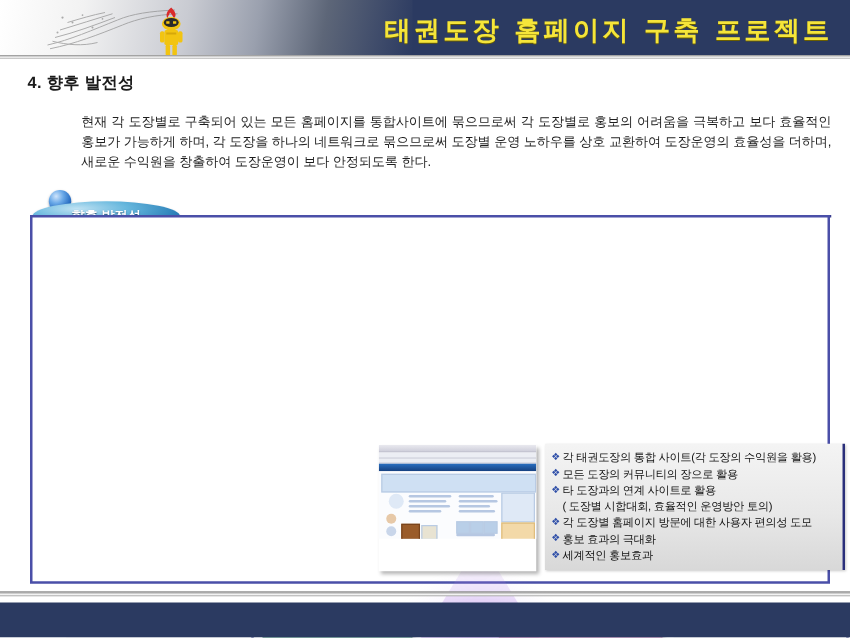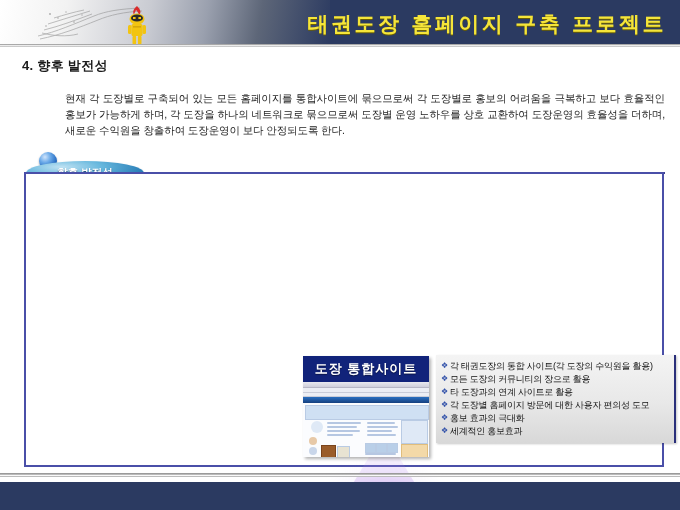--- a/index.html
+++ b/index.html
@@ -224,21 +224,20 @@
   <div class="tab-label">향후 발전성</div>
 </div>
 <div class="tab-line"></div>
 
 <div class="content-box">
 
   <div class="glow"></div>
   <div class="glow-cone"></div>
 
   <div class="card" id="card-top">
-    <div class="card-head head-navy">도장 통합사이트</div>
     <div class="shot" style="height:75px">
       <div class="shot-bar"></div>
       <div class="shot-bar2"></div>
       <div class="shot-bar2" style="height:3px"></div>
       <div class="shot-nav"></div>
       <div class="shot-body" style="height:57px">
         <div class="sb-card" style="left:2px;top:2px;width:122px;height:13px;background:#cfe0f3"></div>
         <div class="sb-dot" style="left:8px;top:18px;width:12px;height:12px;background:#dfe9f6"></div>
         <div class="sb-row" style="left:24px;top:19px;width:34px;height:1.5px"></div>
         <div class="sb-row" style="left:24px;top:23px;width:30px;height:1.5px"></div>
@@ -268,20 +267,24 @@
         <span class="txt">각 태권도장의 통합 사이트(각 도장의 수익원을 활용)</span>
       </div>
     <div class="bl">
         <span class="dia">❖</span>
         <span class="txt">모든 도장의 커뮤니티의 장으로 활용</span>
       </div>
     <div class="bl">
         <span class="dia">❖</span>
         <span class="txt">타 도장과의 연계 사이트로 활용</span>
       </div>
+    <div class="bl cont">
+        <span class="dia">❖</span>
+        <span class="txt">( 도장별 시합대회, 효율적인 운영방안 토의)</span>
+      </div>
     <div class="bl">
         <span class="dia">❖</span>
         <span class="txt">각 도장별 홈페이지 방문에 대한 사용자 편의성 도모</span>
       </div>
     <div class="bl">
         <span class="dia">❖</span>
         <span class="txt">홍보 효과의 극대화</span>
       </div>
     <div class="bl">
         <span class="dia">❖</span>

